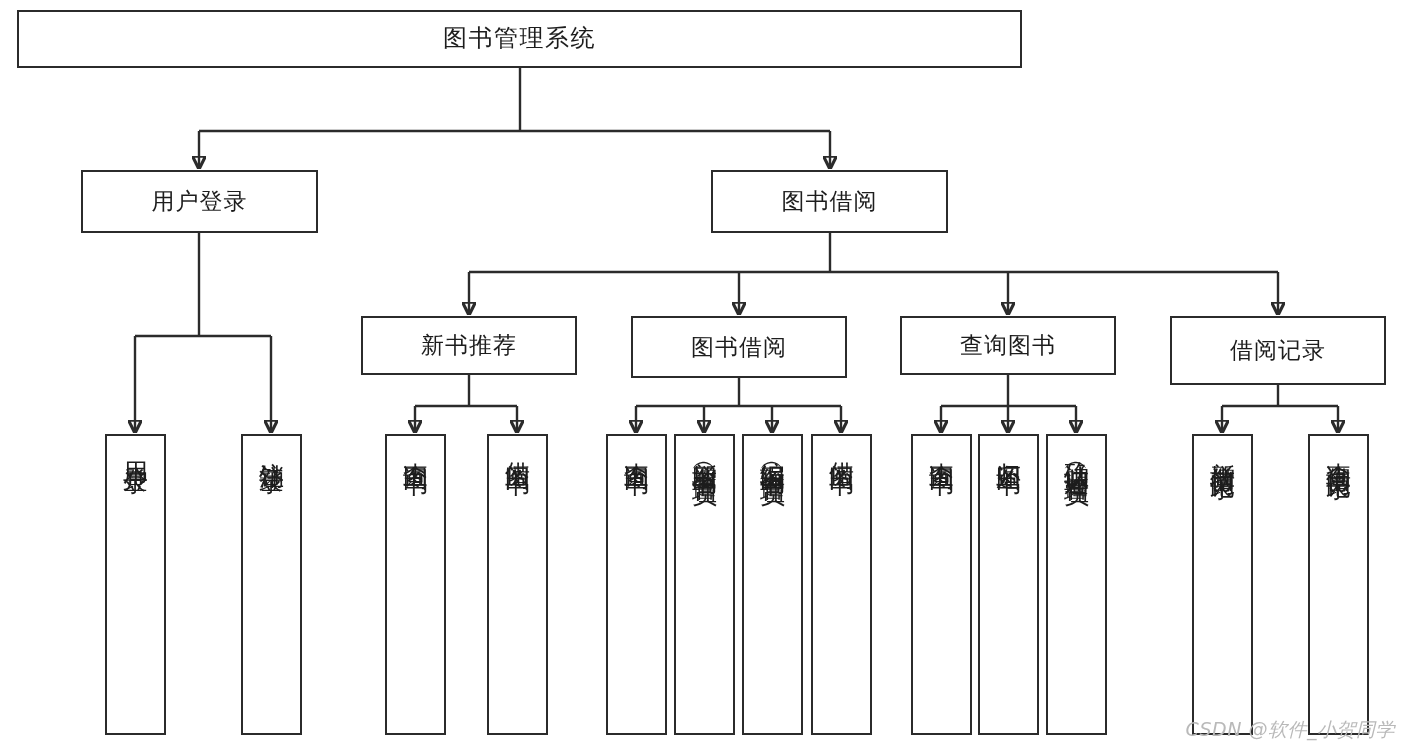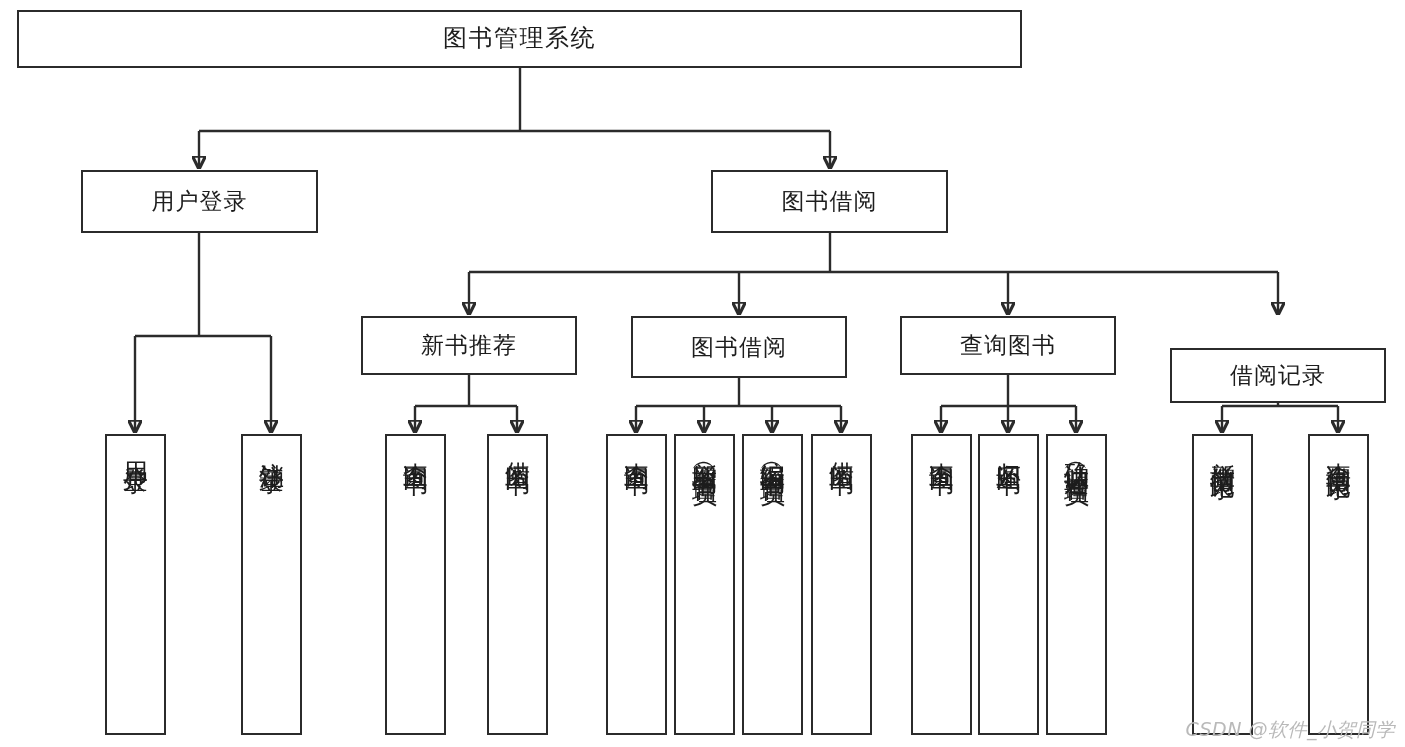--- a/index.html
+++ b/index.html
@@ -158,21 +158,21 @@
   </div>
 
   <div class="node horiz" style="left:631px; top:316px; width:216px; height:62px;">
     <span class="label">图书借阅</span>
   </div>
 
   <div class="node horiz" style="left:900px; top:316px; width:216px; height:59px;">
     <span class="label">查询图书</span>
   </div>
 
-  <div class="node horiz" style="left:1170px; top:316px; width:216px; height:55px;margin-top:32px;">
+  <div class="node horiz" style="left:1170px; top:316px; width:216px; height:69px;">
     <span class="label">借阅记录</span>
   </div>
 
   <div class="node vert" style="left:105px; top:434px; width:61px; height:301px;">
     <span class="label">用户登录</span>
   </div>
 
   <div class="node vert" style="left:241px; top:434px; width:61px; height:301px;">
     <span class="label">注销登录</span>
   </div>

